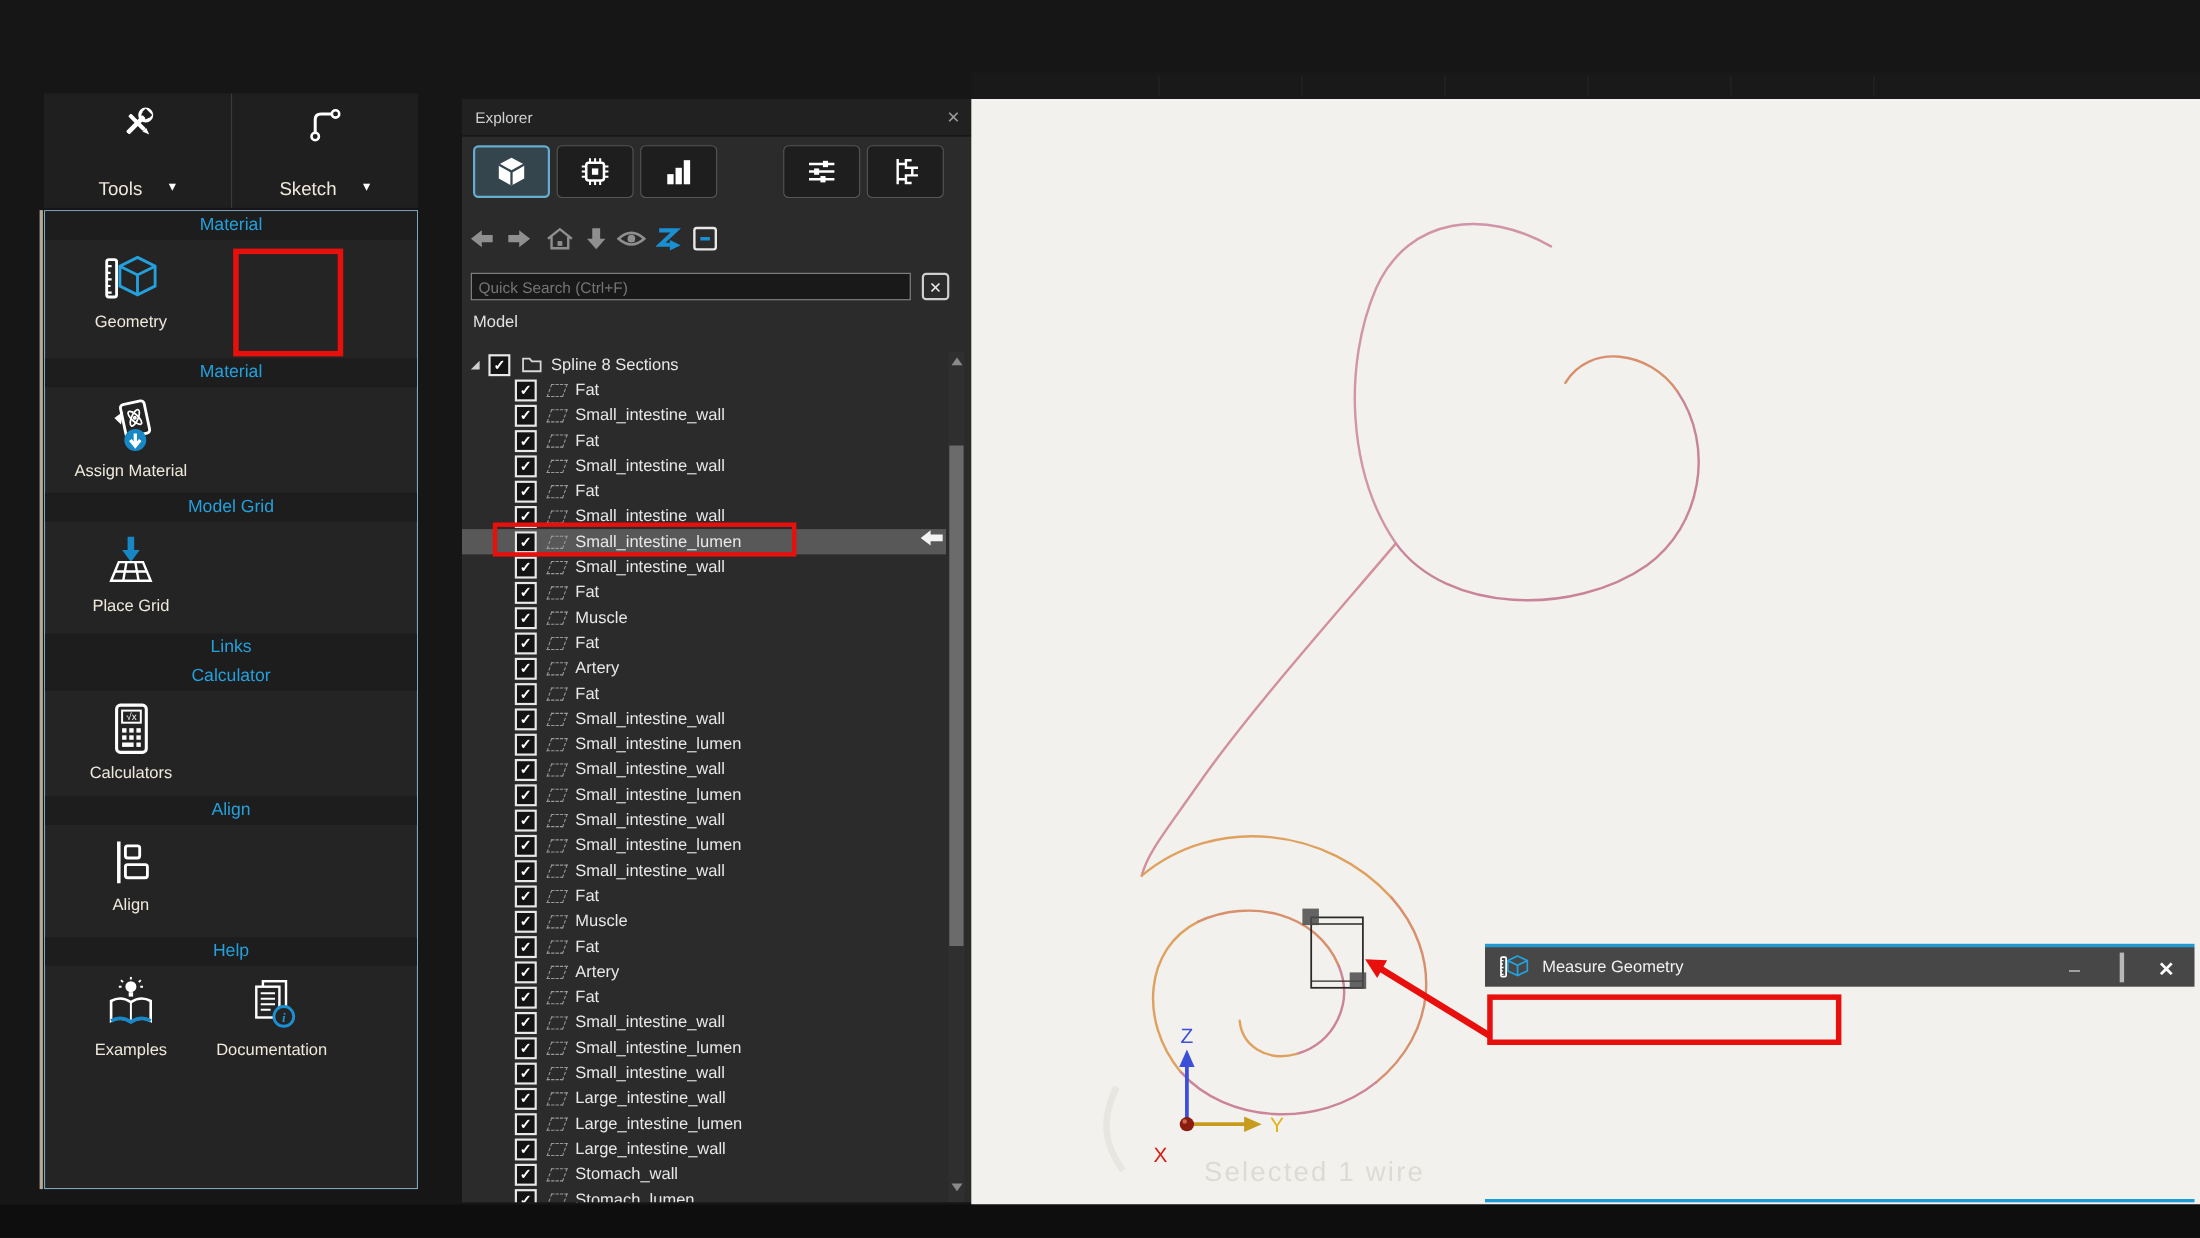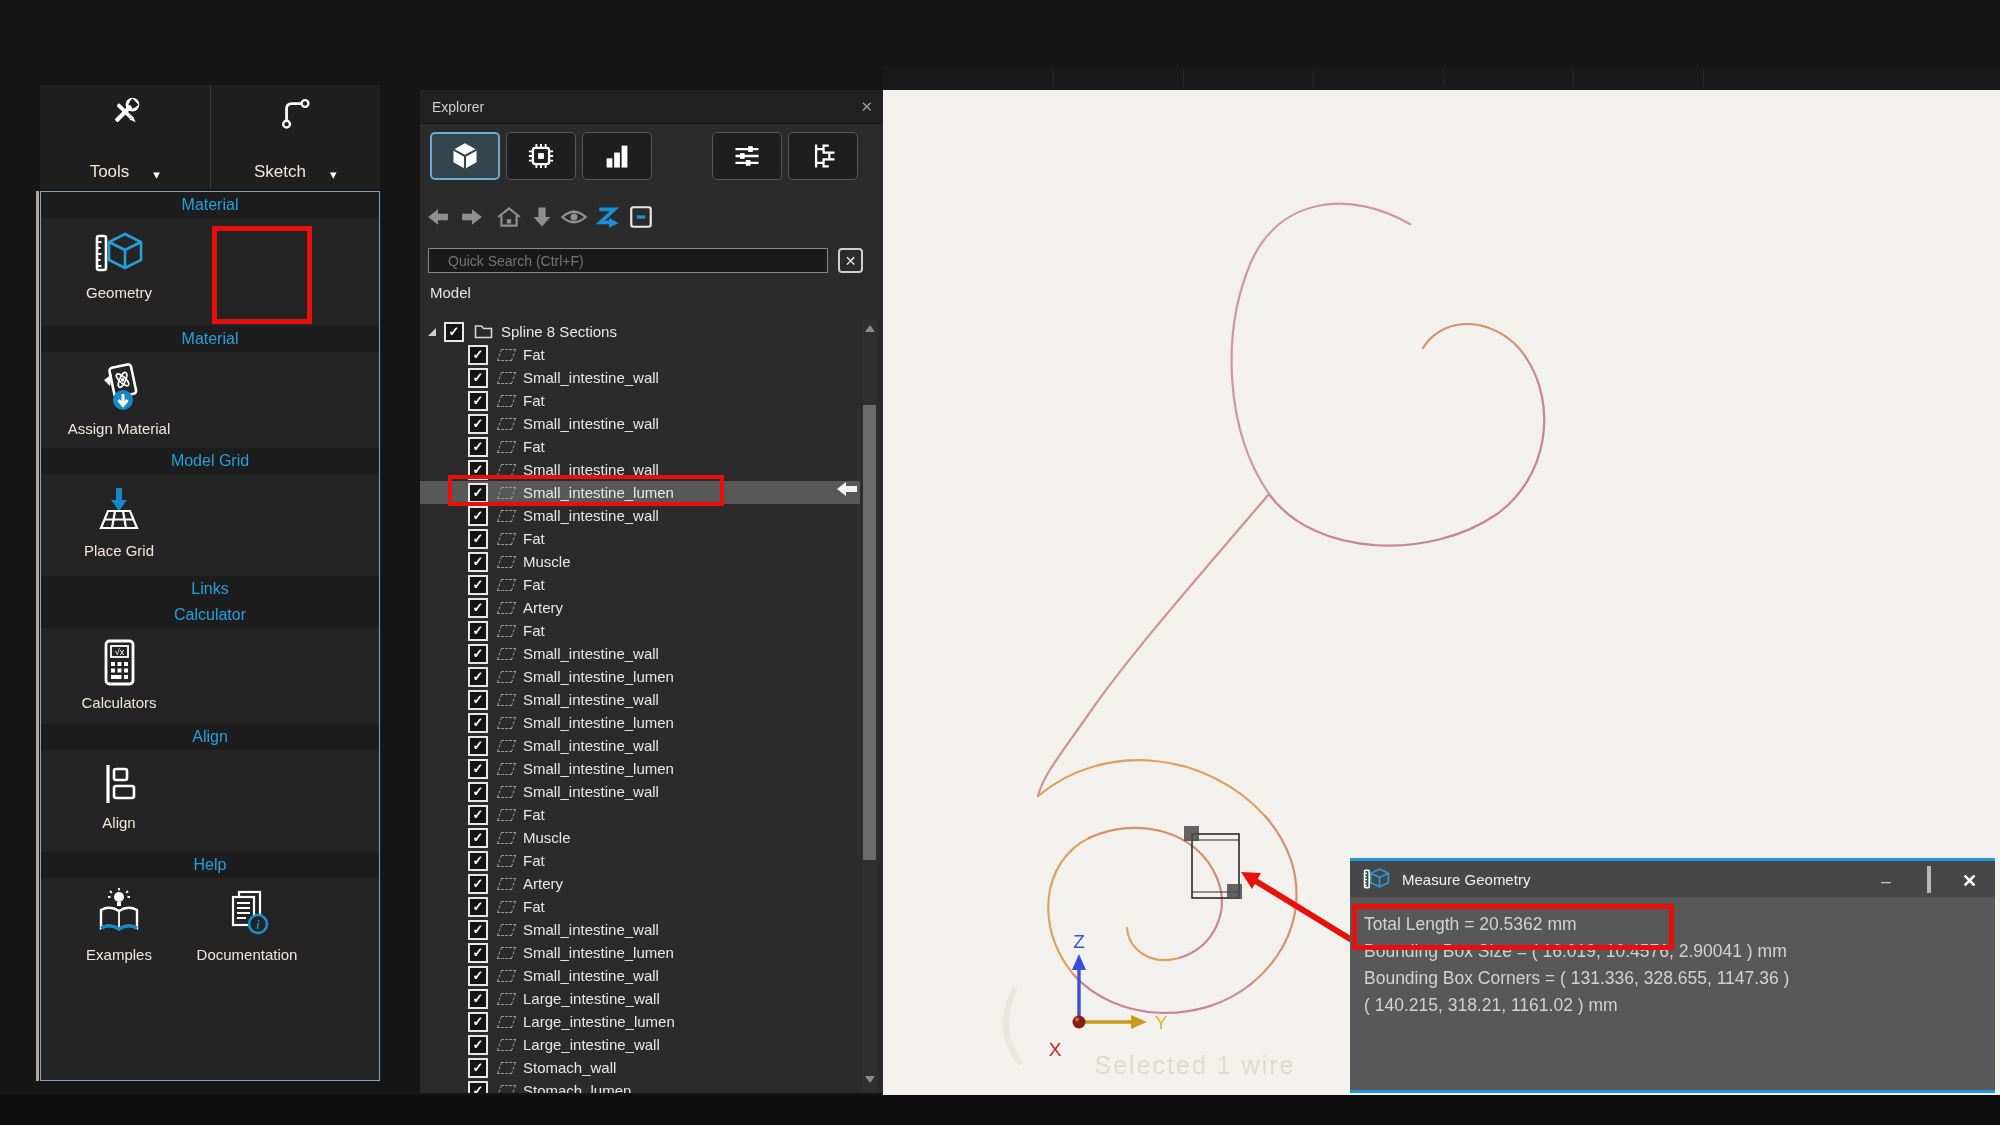--- a/index.html
+++ b/index.html
@@ -5,41 +5,41 @@
   html,body{margin:0;padding:0;background:#141414;}
   #stage{position:relative;width:2000px;height:1125px;background:#161616;overflow:hidden;
          font-family:"Liberation Sans",sans-serif;color:#e9e4d8;}
   .abs{position:absolute;}
   svg{display:block;}
   
   #ribbon{left:40px;top:85px;width:340px;height:995px;}
   #ribbon-top{left:0;top:0;width:340px;height:104px;background:#1f1f1f;display:flex;}
   .rtop-btn{flex:1;display:flex;flex-direction:column;align-items:center;justify-content:center;gap:4px;cursor:pointer;}
   .rtop-btn+.rtop-btn{border-left:1px solid #3a3a3a;}
-  .rtop-label{font-size:17px;color:#efe9dc;display:flex;align-items:flex-end;gap:24px;margin-top:27px;}
+  .rtop-label{font-size:17px;color:#efe9dc;display:flex;align-items:flex-start;gap:24px;margin-top:27px;}
   .drop{font-size:13px;color:#fff;}
   #ribbon-panel{left:0;top:106px;width:338px;height:888px;background:#242424;border:1px solid #7ea6bd;}
   .edge-cream{left:-4px;top:106px;width:3px;height:890px;background:#cfc3ac;opacity:.85;}
   .sec-hdr{height:26px;background:#1d1d1d;color:#24a0dc;font-size:16px;display:flex;align-items:center;justify-content:center;}
   .sec-body{display:flex;align-items:flex-start;padding-left:14px;}
   .rib-btn{width:128px;display:flex;flex-direction:column;align-items:center;gap:6px;padding-top:10px;cursor:pointer;}
   .rib-btn .lab{font-size:15px;color:#efe9dc;white-space:nowrap;}
   
   .redbox{border:5px solid #e8100c;box-sizing:border-box;pointer-events:none;z-index:30;}
   
   #explorer{left:420px;top:90px;width:465px;height:1003px;background:#2b2b2b;overflow:hidden;}
   #exp-header{left:0;top:0;width:465px;height:34px;background:#212121;border-bottom:1px solid #161616;
               display:flex;align-items:center;padding:0 12px;box-sizing:border-box;font-size:14px;color:#cfcfcf;}
   #exp-close{margin-left:auto;color:#9a9a9a;font-size:15px;cursor:pointer;}
   .tool-btn{position:absolute;top:42px;width:70px;height:48px;background:#1e1e1e;border:1px solid #565656;border-radius:5px;
             display:flex;align-items:center;justify-content:center;cursor:pointer;box-sizing:border-box;}
   .tool-btn.active{background:#35454e;border:2px solid #66aed0;}
   .nav-ic{position:absolute;top:114px;height:26px;display:flex;align-items:center;cursor:pointer;}
   #search-input{position:absolute;left:8px;top:158px;width:400px;height:25px;background:#191919;border:1px solid #8a8a8a;
-                color:#bdbdbd;font-size:14px;padding:0 19px;font-family:"Liberation Sans",sans-serif;box-sizing:border-box;}
+                color:#bdbdbd;font-size:14px;padding:0 6px;font-family:"Liberation Sans",sans-serif;box-sizing:border-box;}
   #search-clear{position:absolute;left:418px;top:158px;width:25px;height:25px;border:2px solid #cfcfcf;border-radius:4px;
                 color:#e8e8e8;font-size:14px;display:flex;align-items:center;justify-content:center;cursor:pointer;box-sizing:border-box;}
   #model-label{position:absolute;left:10px;top:194px;font-size:15px;color:#e3e3e3;}
   .trow{position:absolute;left:0;width:440px;height:23px;display:flex;align-items:center;font-size:15px;color:#e8e8e8;}
   .trow.selected{background:#585858;}
   .chk{width:16px;height:16px;background:#141414;border:2px solid #e8e8e8;color:#fff;font-size:13px;font-weight:bold;
        display:flex;align-items:center;justify-content:center;line-height:1;flex:0 0 auto;}
   .para{width:13px;height:10px;border:1px dashed #9a9a9a;transform:skewX(-20deg);margin:0 9px 0 11px;flex:0 0 auto;}
   .expander{width:0;height:0;border-left:8px solid transparent;border-bottom:8px solid #cfcfcf;margin-right:8px;}
   #scrollbar{position:absolute;left:442px;top:230px;width:15px;height:773px;background:#2f2f2f;}
@@ -655,24 +655,18 @@
               <path d="M33 6 L50 14 V32 L33 40 L16 32 V14 Z"></path>
               <path d="M16 14 L33 22 L50 14 M33 22 V40"></path>
             </g>
         </svg>
       </span>
       <span class="t">Measure Geometry</span>
       <span class="dlg-ctl" style="right:104px">–</span>
       <span class="dlg-ctl" style="right:64px"><span id="dlg-max"></span></span>
       <span class="dlg-ctl" style="right:18px;color:#fff;font-weight:bold">✕</span>
     </div>
-    <div id="dlg-body" class="abs">
-      <div class="dlg-line">Total Length = 20.5362 mm</div>
-      <div class="dlg-line">Bounding Box Size = ( 16.019, 10.4576, 2.90041 ) mm</div>
-      <div class="dlg-line">Bounding Box Corners = ( 131.336, 328.655, 1147.36 )</div>
-      <div class="dlg-line">( 140.215, 318.21, 1161.02 ) mm</div>
-    </div>
     <div class="abs redbox" id="redbox-total"></div>
     <div id="dlg-botline" class="abs"></div>
   </div>
 
   <div class="abs bottom-bar"></div>
 </div>
 
 </body></html>

